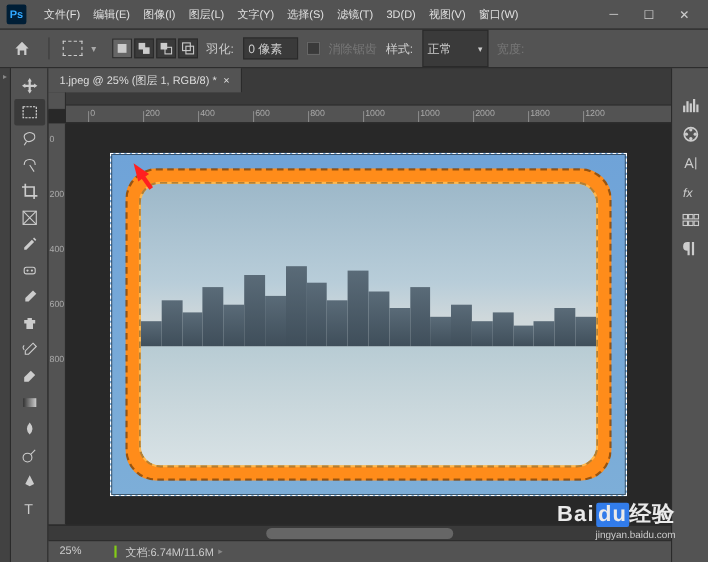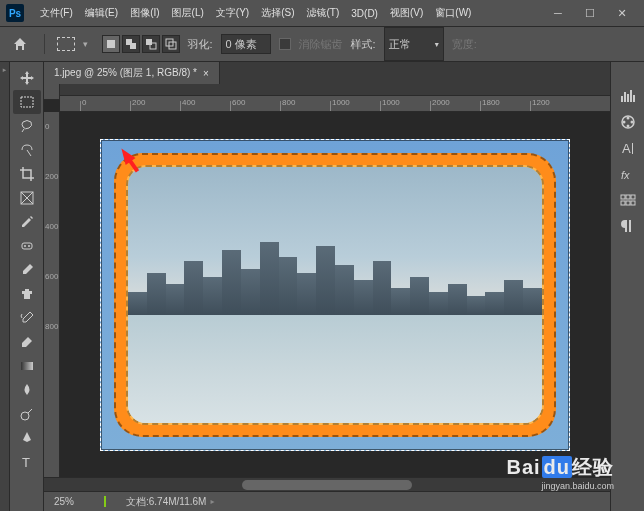--- a/index.html
+++ b/index.html
@@ -39,21 +39,21 @@
 .blue-border{position:absolute;inset:0;background:linear-gradient(180deg,#6fa3d8 0%,#7daed8 100%)}
 .orange-outer{position:absolute;inset:14px;border-radius:28px;background:#ff8c1a;border:2px dashed rgba(0,0,0,0.4);padding:10px}
 .orange-inner{width:100%;height:100%;border-radius:20px;background:#ffb84d;border:2px dashed rgba(0,0,0,0.3);overflow:hidden;position:relative}
 .skyline{width:100%;height:100%;background:linear-gradient(180deg,#9db8c9 0%,#b8cdd9 35%,#cfd8db 48%,#cfd8db 48%);position:relative}
 .water{position:absolute;bottom:0;left:0;right:0;height:42%;background:linear-gradient(180deg,#b8ccd4 0%,#c9d7dc 50%,#d8e2e5 100%)}
 .buildings{position:absolute;bottom:42%;left:0;right:0;height:30%;display:flex;align-items:flex-end}
 .bldg{background:linear-gradient(180deg,#5a6b78 0%,#3f4e5a 100%);margin:0;flex:1}
 .red-arrow{position:absolute;top:8px;left:20px;transform:rotate(-35deg);width:0;height:0;border-left:6px solid transparent;border-right:6px solid transparent;border-bottom:16px solid #ff2020}
 .red-arrow::after{content:"";position:absolute;top:14px;left:-2px;width:4px;height:14px;background:#ff2020}
 .statusbar{height:20px;background:#535353;border-top:1px solid #2a2a2a;display:flex;align-items:center;font-size:10px;color:#ccc;padding:0 6px}
-.zoom-box{width:56px;padding:0 4px;border-right:2px solid #84cc16;margin-right:20px}
+.zoom-box{width:56px;padding:0 4px;border-right:2px solid #84cc16;margin-right:8px}
 .scrollbar-h{height:14px;background:#3a3a3a;border-top:1px solid #2a2a2a;position:relative}
 .scroll-thumb{position:absolute;left:35%;width:30%;height:10px;top:2px;background:#666;border-radius:5px}
 .right-panel{width:34px;background:#535353;border-left:1px solid #2a2a2a;display:flex;flex-direction:column;align-items:center;padding-top:22px;gap:2px}
 .panel-icon{width:28px;height:24px;display:flex;align-items:center;justify-content:center;cursor:pointer;color:#ccc}
 .watermark{position:absolute;bottom:20px;right:30px;color:#fff;text-align:right;opacity:0.9}
 .watermark .logo{font-size:20px;font-weight:bold;letter-spacing:1px}
 .watermark .logo .du{background:#3385ff;padding:0 2px;border-radius:2px;margin-left:1px}
 .watermark .sub{font-size:9px;color:#ddd}
 .vsep{width:1px;height:20px;background:#3a3a3a;margin:0 4px}
 .ruler-corner{position:absolute;top:22px;left:0;width:16px;height:16px;background:#535353;border-right:1px solid #2a2a2a;border-bottom:1px solid #2a2a2a}

